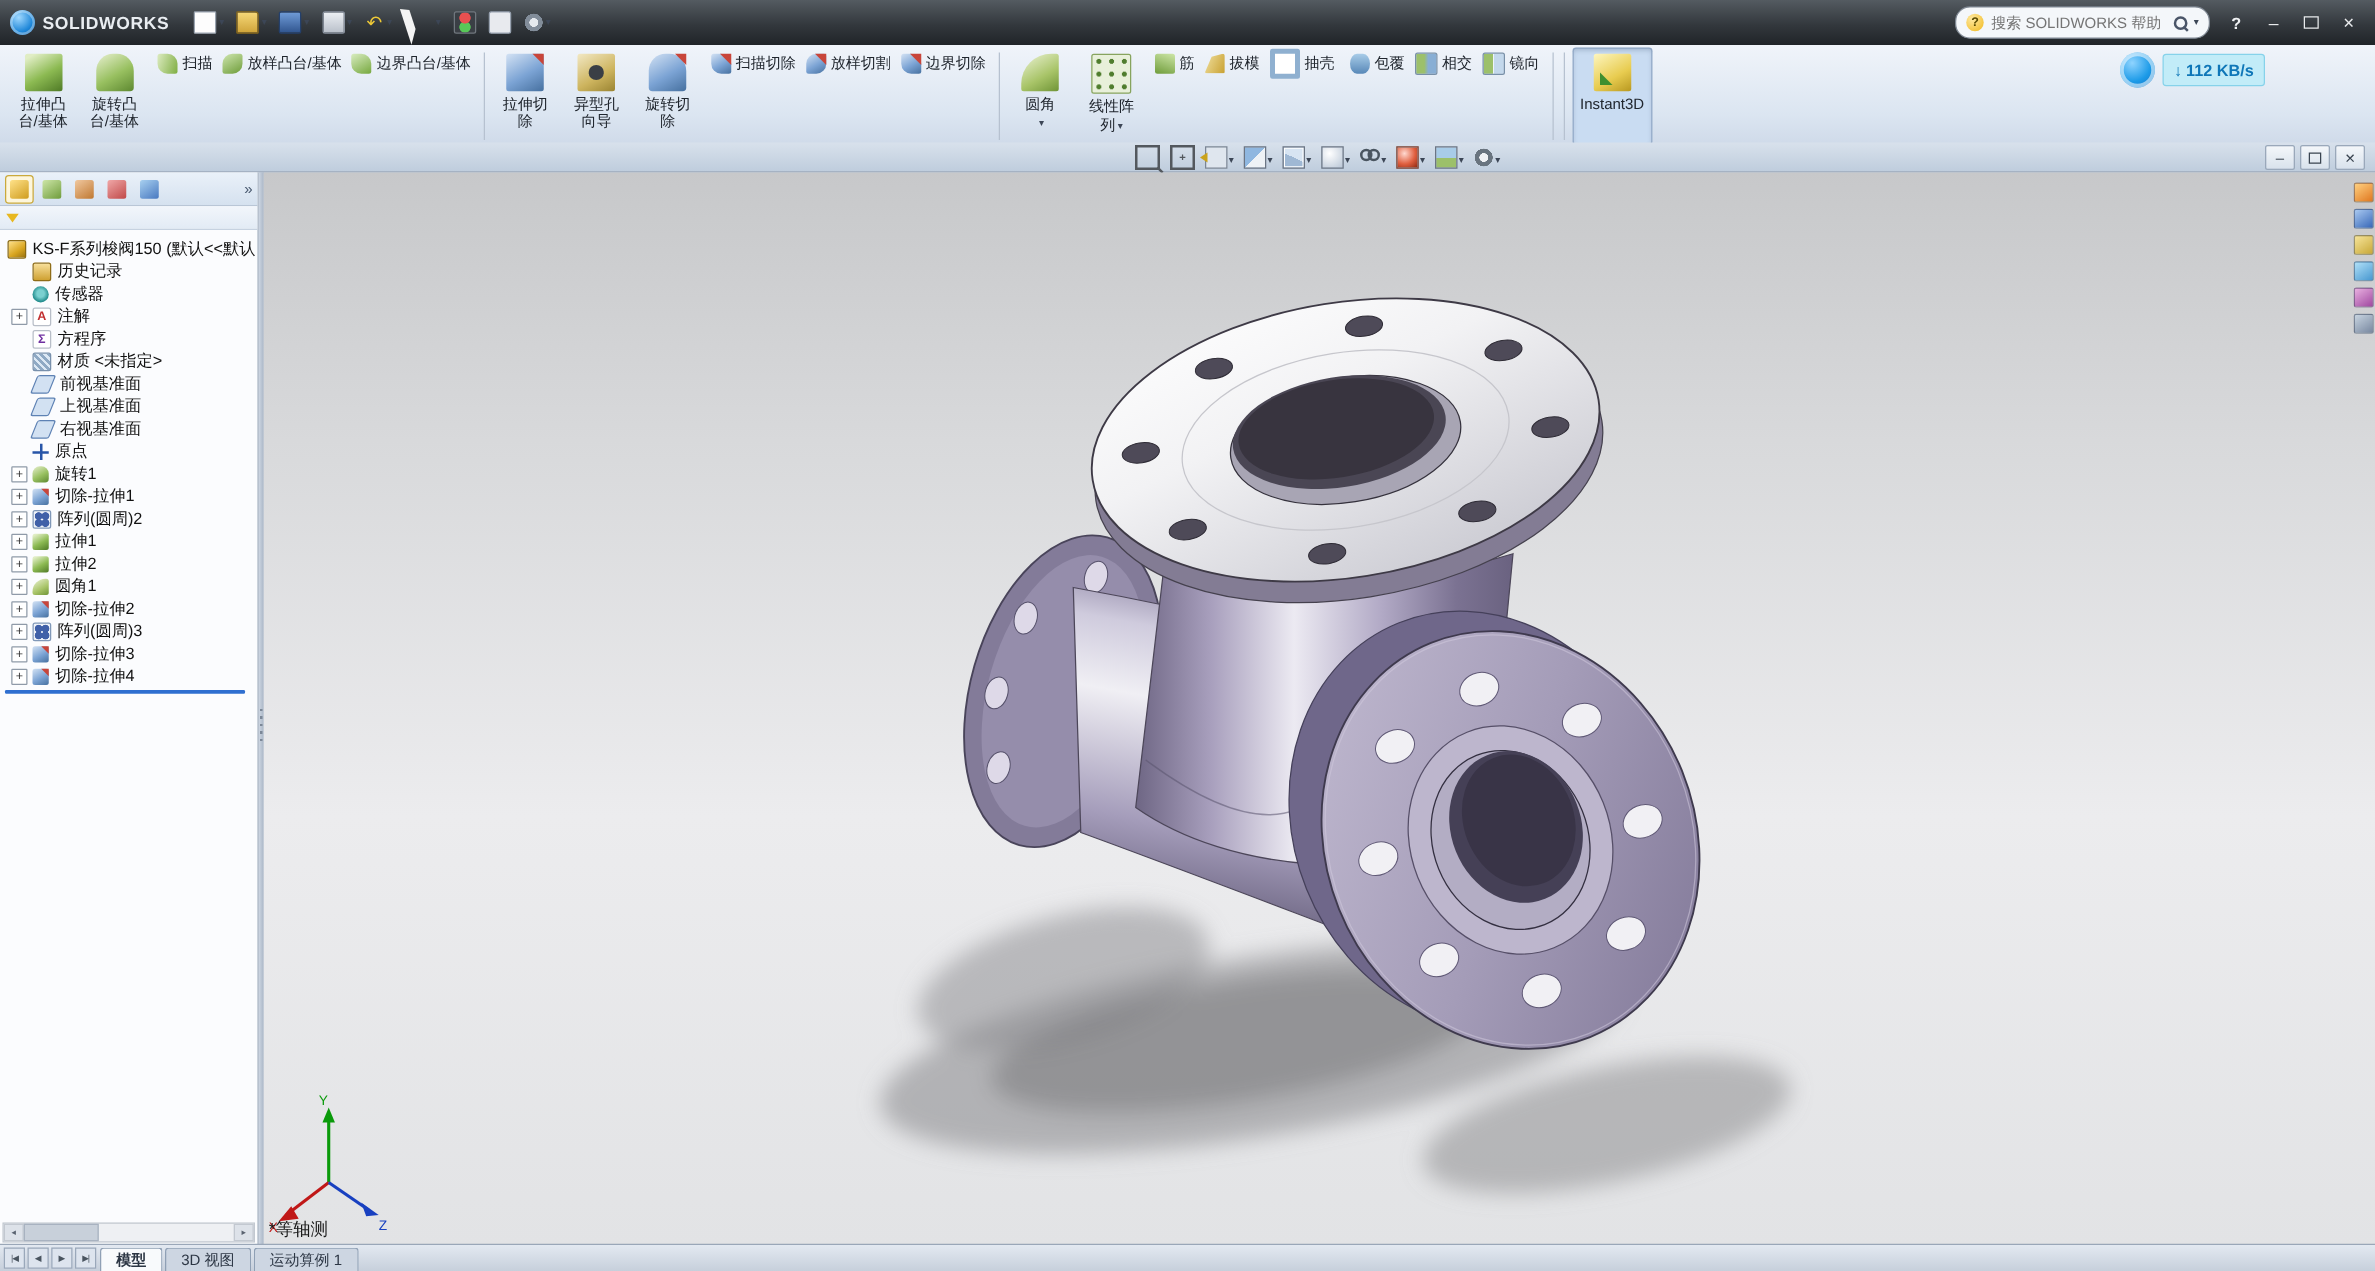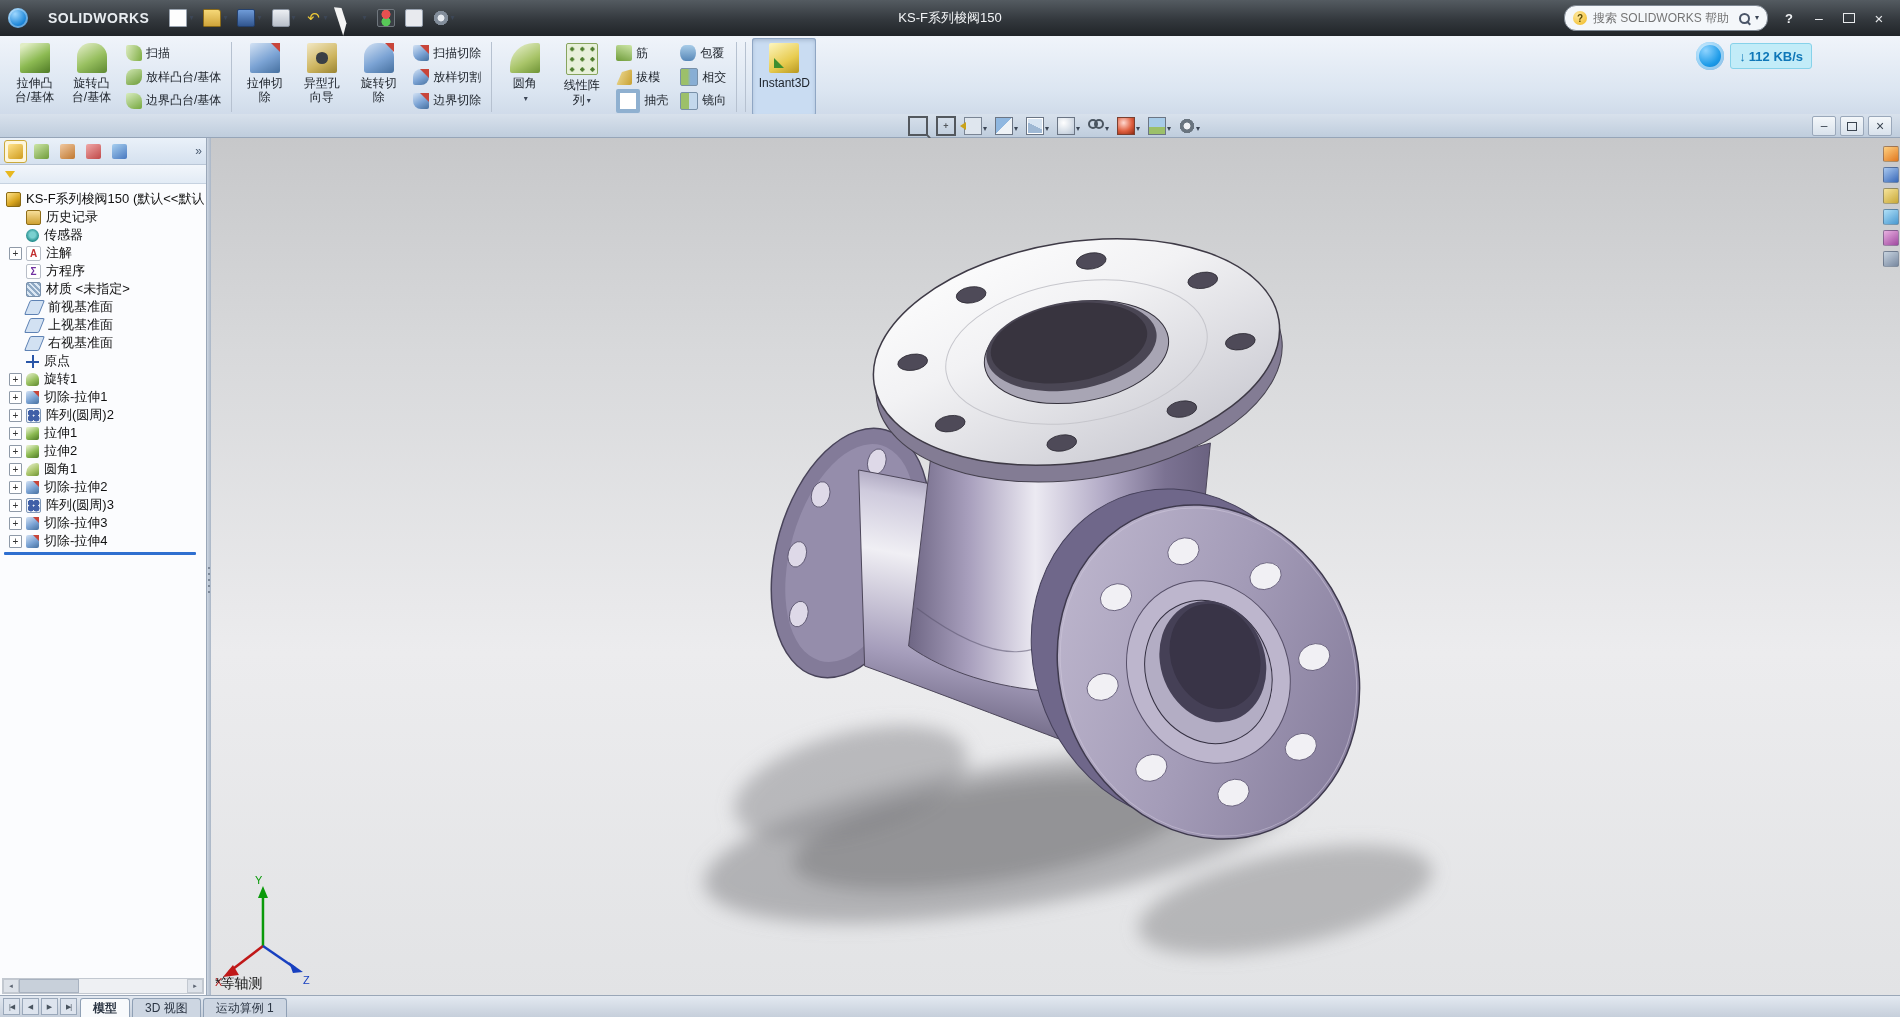--- a/index.html
+++ b/index.html
@@ -1,21 +1,21 @@
 <!DOCTYPE html>
 <html><head>
 <meta charset="utf-8">
 <style>
   html,body{margin:0;padding:0;}
   body{width:1900px;height:1017px;overflow:hidden;font-family:"Liberation Sans","DejaVu Sans",sans-serif;background:#222;}
   .window{position:relative;width:1900px;height:1017px;background:#d7dee8;overflow:hidden;}
 
   
   .titlebar{position:absolute;top:0;left:0;right:0;height:36px;background:linear-gradient(#545b61,#33383d 55%,#202428);border-bottom:1px solid #121518;display:flex;align-items:center;color:#f0f0f0;}
-  .logo{display:flex;align-items:center;gap:20px;padding:0 10px 0 8px;}
+  .logo{display:flex;align-items:center;gap:6px;padding:0 10px 0 8px;}
   .logo-mark{width:20px;height:20px;border-radius:50%;background:radial-gradient(circle at 35% 30%,#9fd8ff,#1d86d8 60%,#0c5aa0);box-shadow:inset 0 0 0 2px rgba(255,255,255,.35);}
   .logo-text{font-size:14px;font-weight:bold;letter-spacing:.5px;color:#e9edf1;}
   .qtools{display:flex;align-items:center;gap:2px;margin-left:6px;}
   .qbtn{display:flex;align-items:center;gap:2px;height:26px;padding:0 4px;border-radius:3px;}
   .qbtn .caret{color:#cfd5da;}
   .doc-title{position:absolute;left:0;right:0;text-align:center;font-size:13px;color:#f2f4f6;pointer-events:none;}
   .tb-right{position:absolute;right:6px;display:flex;align-items:center;gap:6px;}
   .searchbox{display:flex;align-items:center;gap:4px;width:186px;height:24px;background:#f4f7fa;border:1px solid #7e8792;border-radius:12px;padding:0 8px;}
   .help-badge{width:14px;height:14px;border-radius:50%;background:radial-gradient(circle at 35% 30%,#ffe9a0,#f0b81c);color:#5a4a00;font-size:10px;font-weight:bold;display:flex;align-items:center;justify-content:center;flex:none;}
   .searchbox input{flex:1;min-width:0;border:0;outline:none;background:transparent;font-size:12px;color:#444;font-family:inherit;}
@@ -43,21 +43,21 @@
   .ic-close::before{content:"\00D7";font-size:15px;}
 
   
   .ribbon{position:absolute;top:36px;left:0;right:0;height:78px;background:linear-gradient(#f0f4fa,#dbe5f1 70%,#cfdae9);border-bottom:1px solid #a8b4c4;display:flex;align-items:stretch;padding:2px 0 0 6px;}
   .rgroup{display:flex;align-items:stretch;}
   .rsep{width:1px;background:#b6c1d0;margin:4px 4px;}
   .rbtn-lg{width:57px;display:flex;flex-direction:column;align-items:center;justify-content:flex-start;padding-top:5px;border-radius:3px;font-size:12px;color:#20262e;text-align:center;}
   .rbtn-lg .ric{width:30px;height:30px;margin-bottom:3px;}
   .rl1,.rl2{line-height:14px;white-space:nowrap;}
   .rl2row{display:flex;align-items:center;gap:2px;line-height:14px;}
-  .rcol{display:flex;flex-direction:column;justify-content:space-evenly;padding:2px 2px;}
+  .rcol{display:flex;flex-direction:row;justify-content:space-evenly;padding:2px 2px;}
   .rbtn-sm{display:flex;align-items:center;gap:4px;height:21px;padding:0 4px;font-size:12px;color:#20262e;border-radius:3px;white-space:nowrap;}
   .rbtn-sm .ic{width:16px;height:16px;}
   .instant3d{width:64px;margin-left:2px;background:#c9dcf2;box-shadow:inset 0 0 0 1px #8fa6c4,inset 0 2px 4px rgba(40,60,90,.25);}
   .dd-caret::before{content:"\25BE";font-size:8px;color:#3c4656;}
 
   
   .ic-extrude-boss{background:linear-gradient(150deg,#e0edc4 10%,#8cba52 55%,#4f7a26);}
   .ic-revolve-boss{background:linear-gradient(150deg,#e8f0d0,#98c060 55%,#5d8830);border-radius:45% 45% 3px 3px;}
   .ic-sweep{background:linear-gradient(110deg,#dcebc0,#7fae43);border-radius:2px 8px 2px 8px;}
   .ic-loft{background:linear-gradient(150deg,#cfe6b0,#6d9c38);border-radius:50% 2px 50% 2px;}
@@ -235,21 +235,20 @@
         <div class="qbtn">
           <span class="ic ic-file-properties"></span>
 
         </div>
 
         <div class="qbtn">
           <span class="ic ic-options"></span>
           <span class="caret dd-caret"></span>
         </div>
       </div>
-    <div class="doc-title">KS-F系列梭阀150</div>
     <div class="tb-right">
       <div class="searchbox">
         <span class="help-badge">?</span>
         <input type="text" placeholder="搜索 SOLIDWORKS 帮助" style="">
         <span class="mag"></span>
         <span class="caret dd-caret"></span>
       </div>
       <div style="display:flex;">
 
           <div class="winbtn">

